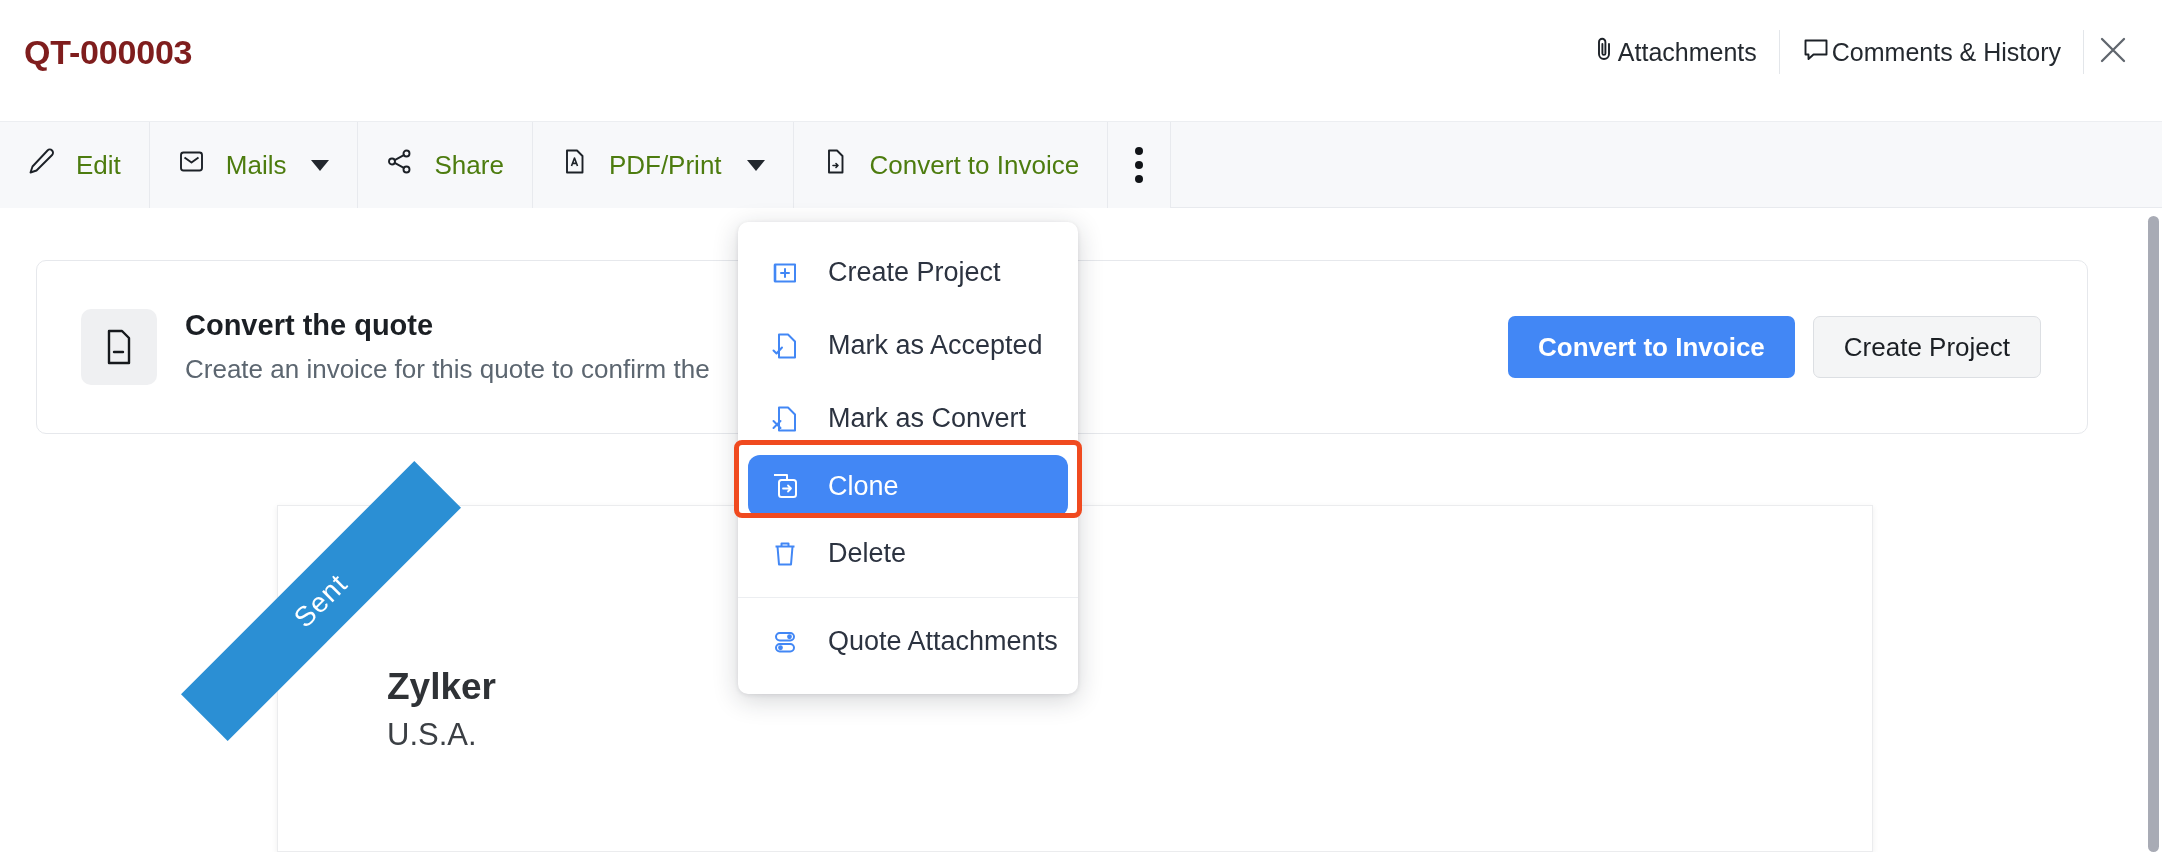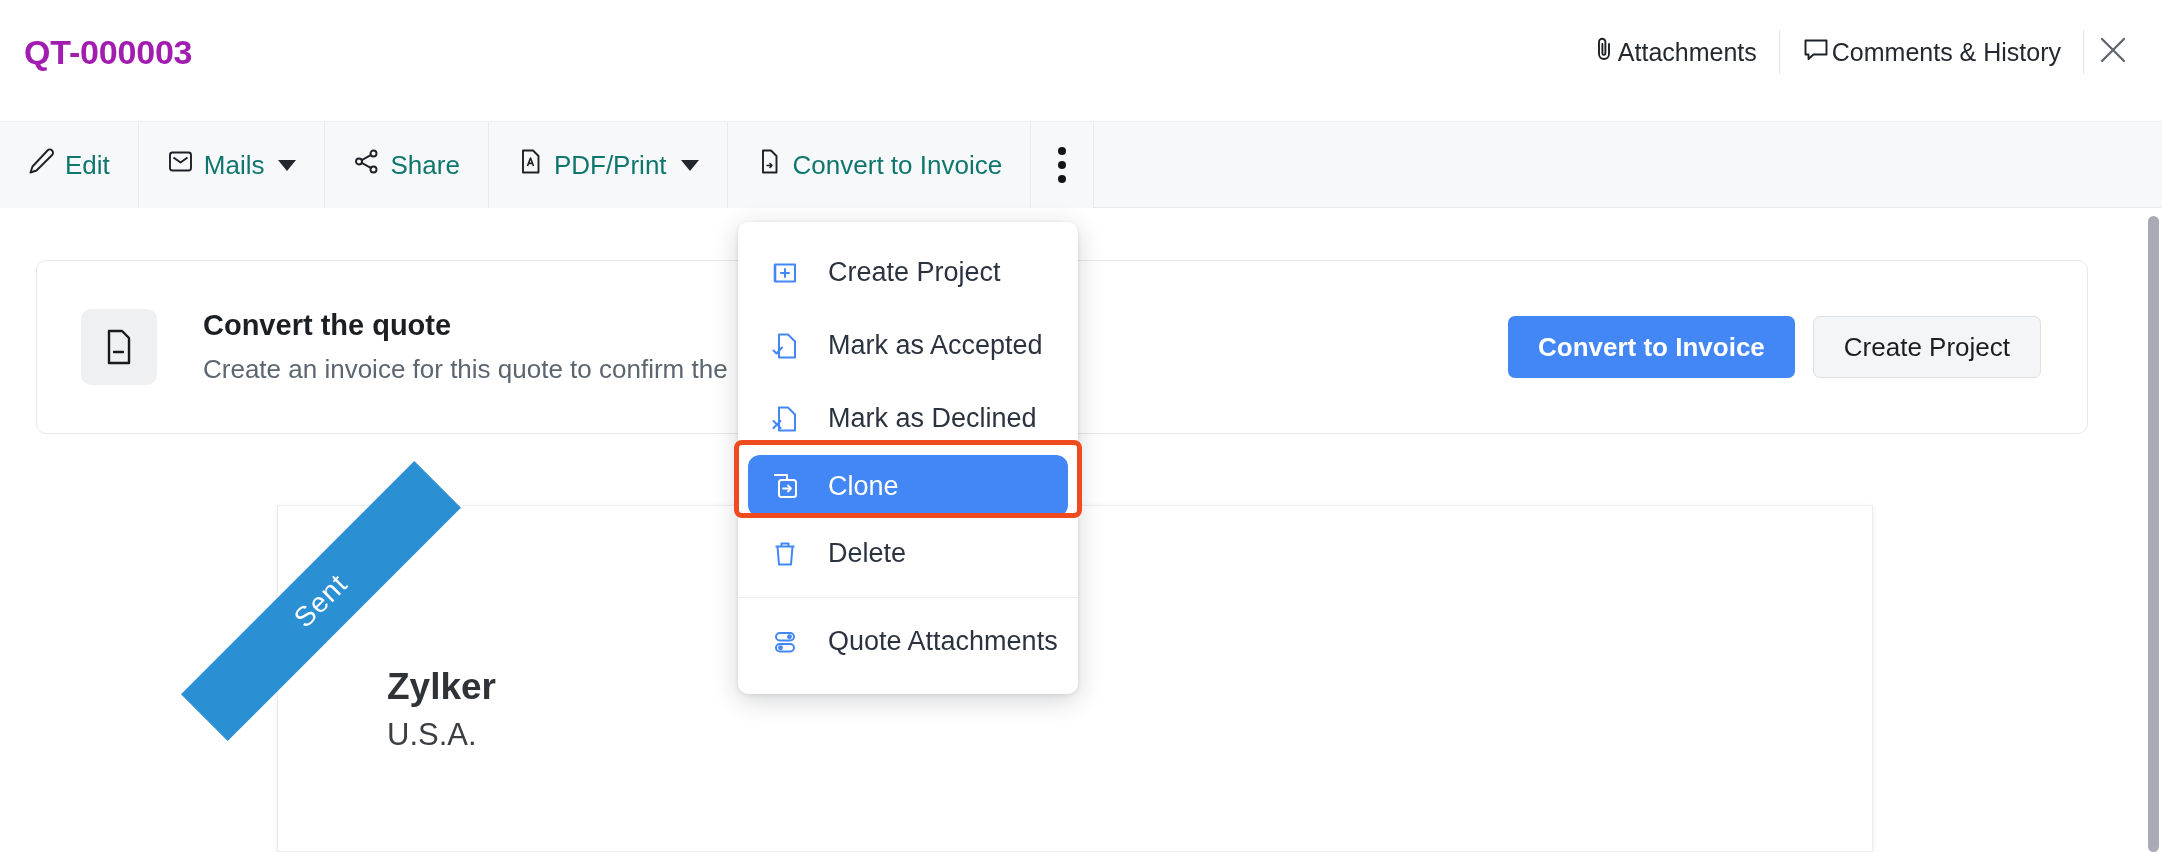--- a/index.html
+++ b/index.html
@@ -25,21 +25,21 @@
     background: #ffffff;
     border-bottom: 1px solid #eceef1;
     box-sizing: border-box;
   }
   #doc-title {
     position: absolute;
     left: 24px;
     top: 33px;
     font-size: 34px;
     font-weight: 600;
-    color: #a21caf;
+    color: #7f1d1d;
     letter-spacing: -0.2px;
   }
   #header-actions {
     position: absolute;
     right: 20px;
     top: 28px;
     display: flex;
     align-items: center;
     height: 48px;
   }
@@ -76,27 +76,27 @@
     height: 86px;
     background: #f7f8fa;
     border-bottom: 1px solid #e8eaee;
     box-sizing: border-box;
     display: flex;
     align-items: stretch;
   }
   .tb-btn {
     display: flex;
     align-items: center;
-    gap: 10px;
+    gap: 21px;
     padding: 0 28px;
     height: 86px;
     box-sizing: border-box;
     border-right: 1px solid #e8eaee;
     font-size: 26px;
-    color: #0f766e;
+    color: #4d7c0f;
     cursor: pointer;
     white-space: nowrap;
     background: #f7f8fa;
   }
   .tb-btn.first { border-left: none; }
   .tb-caret {
     width: 0; height: 0;
     border-left: 9px solid transparent;
     border-right: 9px solid transparent;
     border-top: 11px solid #22272d;
@@ -149,21 +149,21 @@
     width: 76px; height: 76px;
     margin-left: 44px;
     border-radius: 10px;
     background: #eff0f2;
     display: flex;
     align-items: center;
     justify-content: center;
     flex: none;
   }
   #banner-text {
-    margin-left: 46px;
+    margin-left: 28px;
     flex: 1 1 auto;
     min-width: 0;
   }
   #banner-title {
     font-size: 29px;
     font-weight: 700;
     color: #1b1f24;
     margin-bottom: 12px;
   }
   #banner-desc {
@@ -551,21 +551,21 @@
     <span class="mi-label">Mark as Accepted</span>
   </div>
 
   <div class="menu-item">
     <span class="mi-icon">
       <svg width="30" height="30" viewBox="0 0 30 30" fill="none" stroke="#4287f5" stroke-width="2" stroke-linejoin="round">
         <path d="M9 3.5h9l7 7v16H9z"></path>
         <path d="M3.5 17l7 7M10.5 17l-7 7" stroke-linecap="round"></path>
       </svg>
     </span>
-    <span class="mi-label">Mark as Declined</span>
+    <span class="mi-label">Mark as Convert</span>
   </div>
 
   <div class="menu-item" id="menu-item-clone">
     <span class="mi-icon">
       <svg width="30" height="30" viewBox="0 0 30 30" fill="none" stroke="#ffffff" stroke-width="2" stroke-linejoin="round">
         <path d="M4 4h13v5"></path>
         <rect x="9" y="9" width="17" height="17" rx="2.5"></rect>
         <path d="M13 17.5h8m0 0l-3-3m3 3l-3 3" stroke-width="1.8" stroke-linecap="round"></path>
       </svg>
     </span>

